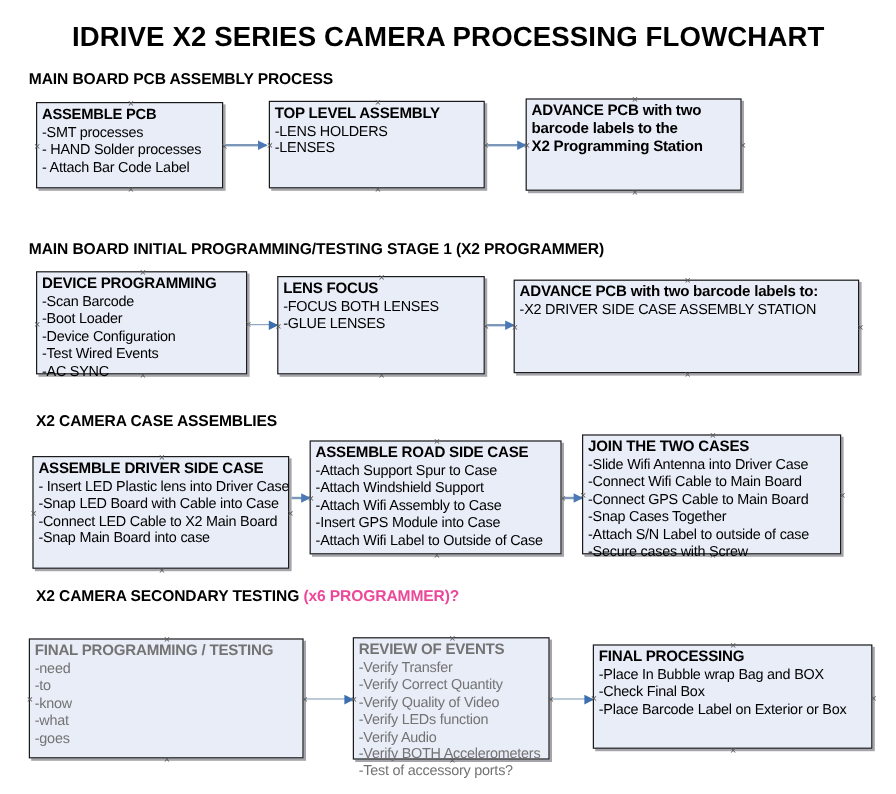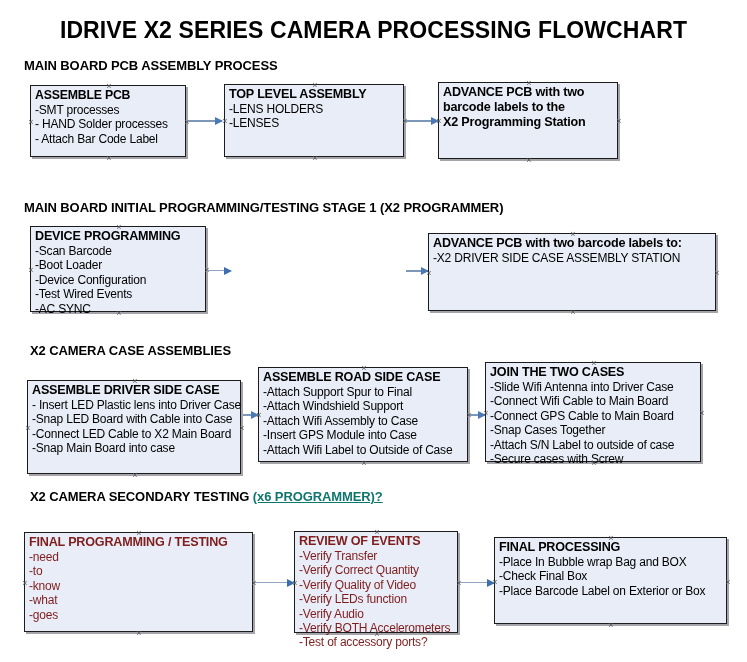--- a/index.html
+++ b/index.html
@@ -32,22 +32,21 @@
     white-space: nowrap;
   }
   .section-header {
     position: absolute;
     font-size: 13px;
     font-weight: bold;
     white-space: nowrap;
     letter-spacing: -0.1px;
   }
   .section-header .red {
-    color: #0f766e;
-    text-decoration: underline;
+    color: #ec4899;
   }
   .node {
     position: absolute;
     box-sizing: border-box;
     background: #e8edf7;
     border: 1.2px solid #1b1b1b;
     box-shadow: 2px 2px 0 rgba(90,90,100,0.55);
     padding: 2px 3px 2px 4px;
     overflow: visible;
   }
@@ -59,21 +58,21 @@
     letter-spacing: -0.2px;
   }
   .node .node-line {
     font-size: 12px;
     line-height: 14.4px;
     white-space: nowrap;
     letter-spacing: -0.2px;
   }
   .node.red .node-title,
   .node.red .node-line {
-    color: #7f1d1d;
+    color: #737373;
   }
   .node.wide-title .node-title { font-size: 12.3px; }
 
   
   .arrow {
     position: absolute;
     height: 2px;
     background: #7d97b8;
   }
   .arrow::after {
@@ -164,20 +163,29 @@
     <div class="node-line">-Test Wired Events</div>
     <div class="node-line">-AC SYNC</div>
     <div class="handle" style="left:0;   top:43px;"></div>
     <div class="handle" style="left:88px;top:0;"></div>
     <div class="handle" style="left:88px;top:86px;"></div>
     <div class="handle" style="left:176px;top:43px;"></div>
   </div>
 
   <div class="arrow thin" style="left:207px; top:270px; width:24px;"></div>
 
+  <div class="node" style="left:231px; top:230px; width:173px; height:82px;">
+    <div class="node-title">LENS FOCUS</div>
+    <div class="node-line">-FOCUS BOTH LENSES</div>
+    <div class="node-line">-GLUE LENSES</div>
+    <div class="handle" style="left:0;   top:41px;"></div>
+    <div class="handle" style="left:86px;top:0;"></div>
+    <div class="handle" style="left:86px;top:82px;"></div>
+    <div class="handle" style="left:173px;top:41px;"></div>
+  </div>
 
   <div class="arrow" style="left:406px; top:270px; width:22px;"></div>
 
   <div class="node" style="left:428px; top:233px; width:288px; height:78px;">
     <div class="node-title">ADVANCE PCB with two barcode labels to:</div>
     <div class="node-line">-X2 DRIVER  SIDE  CASE  ASSEMBLY STATION</div>
     <div class="handle" style="left:0;   top:39px;"></div>
     <div class="handle" style="left:144px;top:0;"></div>
     <div class="handle" style="left:144px;top:78px;"></div>
     <div class="handle" style="left:288px;top:39px;"></div>
@@ -196,21 +204,21 @@
     <div class="handle" style="left:0;   top:47px;"></div>
     <div class="handle" style="left:107px;top:0;"></div>
     <div class="handle" style="left:107px;top:94px;"></div>
     <div class="handle" style="left:214px;top:47px;"></div>
   </div>
 
   <div class="arrow" style="left:243px; top:414px; width:15px;"></div>
 
   <div class="node" style="left:258px; top:367px; width:210px; height:95px;">
     <div class="node-title">ASSEMBLE ROAD SIDE CASE</div>
-    <div class="node-line">-Attach Support Spur to Final</div>
+    <div class="node-line">-Attach Support Spur to Case</div>
     <div class="node-line">-Attach Windshield Support</div>
     <div class="node-line">-Attach Wifi Assembly to Case</div>
     <div class="node-line">-Insert GPS Module into Case</div>
     <div class="node-line">-Attach Wifi Label to Outside of Case</div>
     <div class="handle" style="left:0;   top:47px;"></div>
     <div class="handle" style="left:105px;top:0;"></div>
     <div class="handle" style="left:105px;top:95px;"></div>
     <div class="handle" style="left:210px;top:47px;"></div>
   </div>
 

